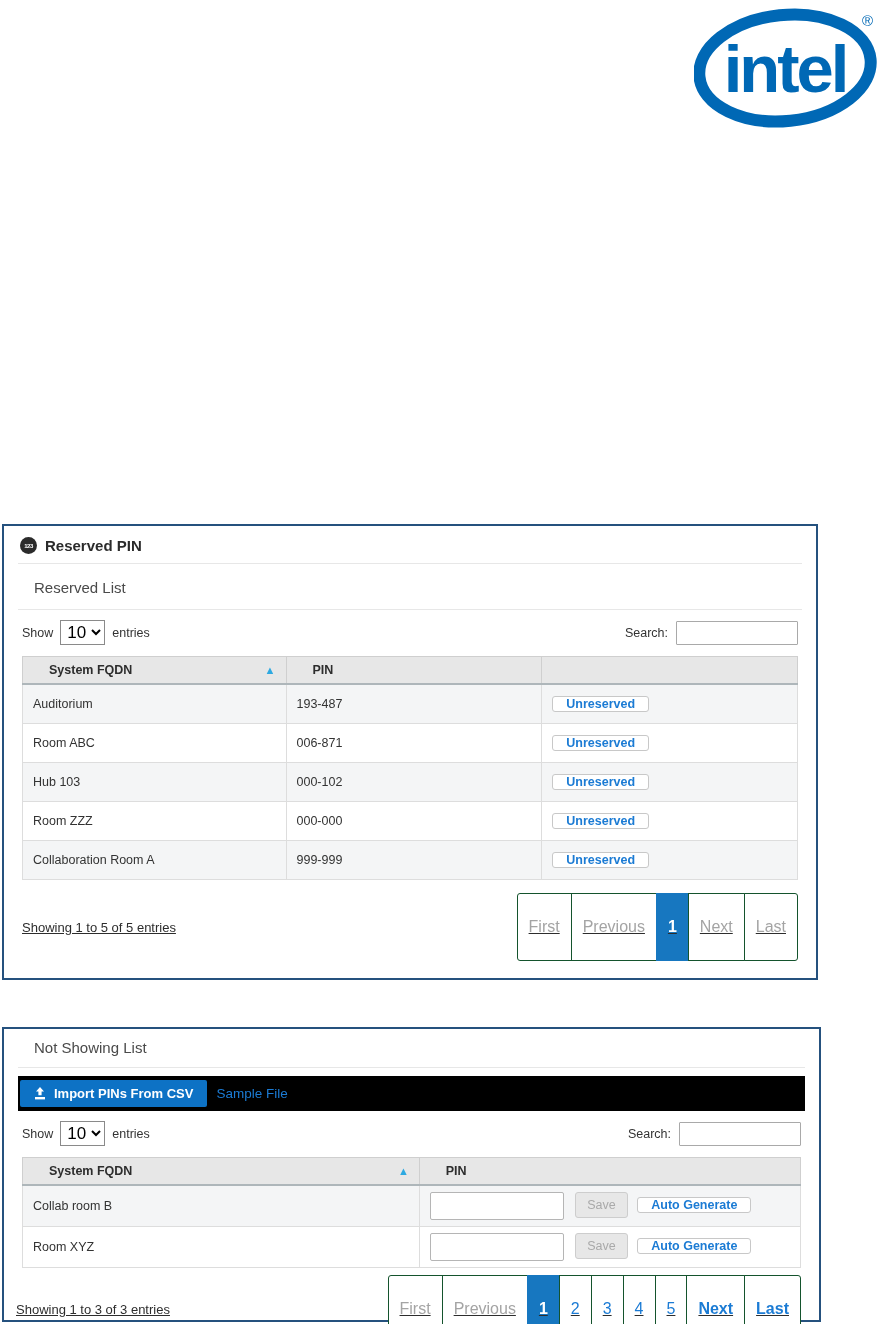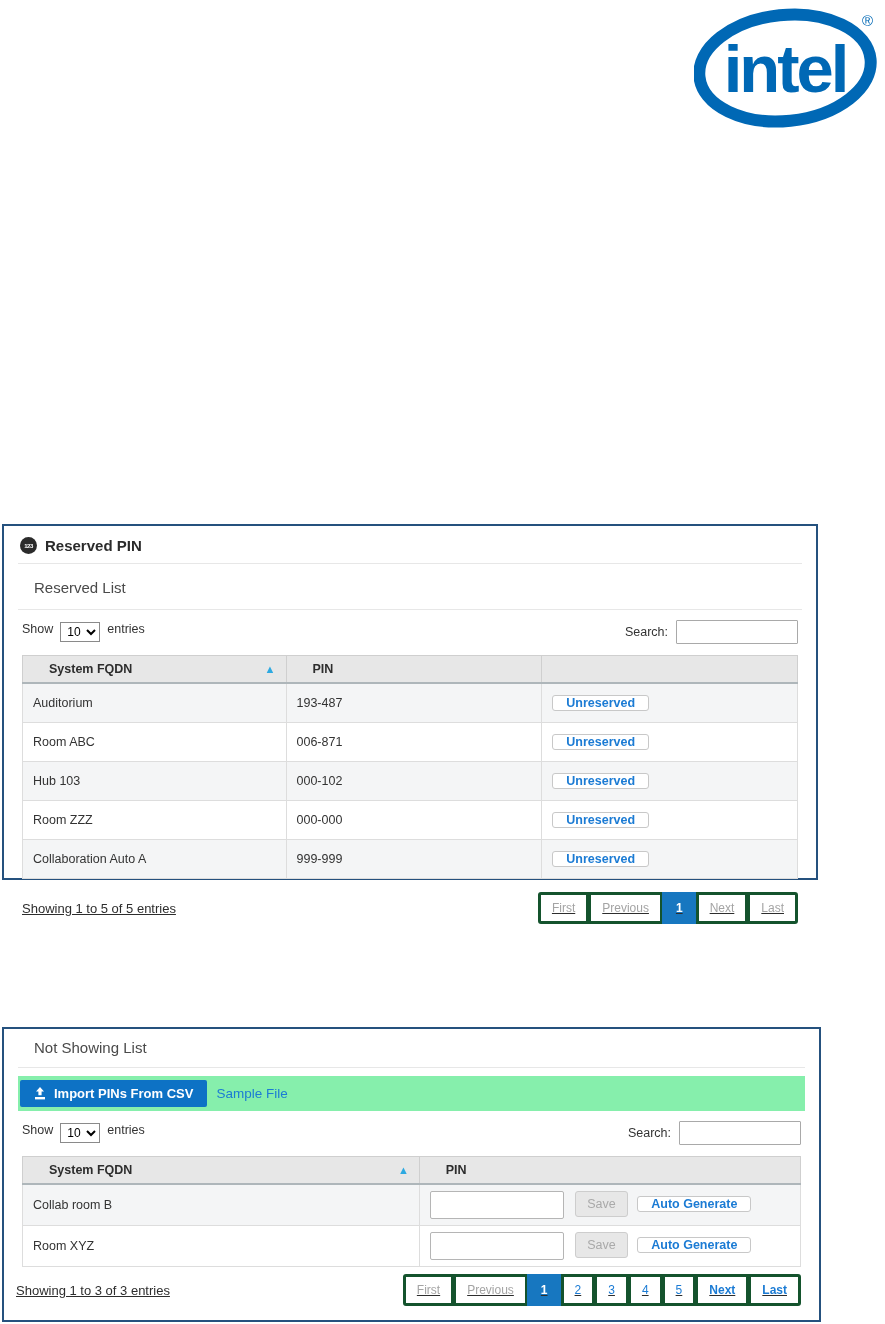--- a/index.html
+++ b/index.html
@@ -4,41 +4,41 @@
 <style>
   html,body{margin:0;padding:0;}
   body{
     width:885px;height:1324px;position:relative;background:#fff;
     font-family:"Liberation Sans", sans-serif;color:#333;overflow:hidden;
   }
   
   .logo-wrap{position:absolute;top:4px;left:694px;width:186px;height:128px;}
   
   .panel{position:absolute;left:2px;background:#fff;border:2px solid #25517e;box-sizing:border-box;}
-  #panel1{top:524px;width:816px;height:356px;}
+  #panel1{top:524px;width:816px;height:456px;}
   #panel2{top:1027px;width:819px;height:295px;}
   .panel-heading{display:flex;align-items:center;gap:8px;padding:11px 16px 9px;}
   .pin-icon{width:17px;height:17px;border-radius:50%;background:#2b2b2b;color:#fff;
     font-size:6px;font-weight:bold;display:flex;align-items:center;justify-content:center;
     letter-spacing:-0.5px;flex:0 0 auto;}
   .panel-title{font-size:15px;font-weight:700;color:#2b2b2b;}
   .hr{border:none;border-top:1px solid #e7e7e7;margin:0 14px;}
   .section-title{font-size:15px;color:#4a4a4a;padding:15px 16px 13px 30px;}
   .section-title.tight{padding:10px 16px 11px 30px;}
   
-  .toolbar{background:#86efac;margin:8px 14px 0;padding:2px;display:flex;align-items:center;height:31px;}
+  .toolbar{background:#000000;margin:8px 14px 0;padding:2px;display:flex;align-items:center;height:31px;}
   .btn-import{background:#0d72c5;color:#fff;border:none;font-size:13px;font-weight:bold;
     padding:0 14px;height:27px;display:flex;gap:8px;align-items:center;cursor:pointer;
     font-family:inherit;border-radius:2px;}
   .link{color:#1b7bd4;font-size:13.5px;margin-left:9px;text-decoration:none;cursor:pointer;}
   
   .controls{display:flex;justify-content:space-between;align-items:center;
     padding:10px 18px 8px;font-size:12.5px;color:#333;}
-  .show-group{display:flex;align-items:flex-start;}
-  .show-group select{margin:0 7px;font-size:12px;padding:1px 2px;border:1px solid #8a8a8a;
+  .show-group{display:flex;align-items:center;}
+  .show-group select{margin:0 7px;font-size:17px;padding:1px 2px;border:1px solid #8a8a8a;
     background:#fff;font-family:inherit;}
   .search-group{display:flex;align-items:center;}
   .search-group input{margin-left:8px;width:112px;height:22px;border:1px solid #a9a9a9;
     border-radius:1px;font-family:inherit;font-size:12.5px;padding:0 4px;}
   
   .data-table{border-collapse:collapse;margin:3px 18px 0;width:calc(100% - 36px);
     font-size:12.5px;table-layout:fixed;}
   .data-table th{background:#e7e7e7;text-align:left;font-weight:700;padding:6px 26px;
     border:1px solid #cfcfcf;border-bottom:2px solid #aeb6ba;position:relative;
     font-size:12.5px;color:#2d2d2d;}
@@ -51,21 +51,21 @@
     font-size:12.5px;font-weight:bold;padding:0 13px;cursor:pointer;font-family:inherit;}
   .btn-save{background:#e7e7e7;border:1px solid #cdcdcd;border-radius:3px;color:#a9a9a9;
     font-size:12.5px;padding:5px 11px;font-family:inherit;margin-right:6px;}
   .pin-input{width:128px;height:24px;border:1px solid #b5b5b5;border-radius:2px;
     margin-right:8px;vertical-align:middle;font-family:inherit;}
   
   .table-footer{display:flex;justify-content:space-between;align-items:center;
     padding:13px 18px 0;font-size:13px;color:#2d2d2d;text-decoration:underline;}
   #panel2 .table-footer{padding:7px 18px 0 12px;}
   .pagination{display:flex;}
-  .page-btn{border:3px solid #14532d;padding:6px 11px;font-size:12px;color:#1b7bd4;
+  .page-btn{border:1px solid #14532d;padding:24px 11px;font-size:16px;color:#1b7bd4;
     margin-left:-1px;background:#fff;cursor:pointer;white-space:nowrap;font-family:inherit;}
   .page-btn:first-child{border-radius:3px 0 0 3px;}
   .page-btn:last-child{border-radius:0 3px 3px 0;}
   .page-btn.disabled{color:#a4a4a4;cursor:default;}
   .page-btn.active{background:#1777c0;color:#fff;border-color:#1777c0;font-weight:bold;}
   .page-btn.strong{font-weight:bold;}
 </style>
 </head>
 <body>
 
@@ -135,21 +135,21 @@
         <td>Hub 103</td>
         <td>000-102</td>
         <td><button class="btn-outline">Unreserved</button></td>
       </tr>
       <tr class="even">
         <td>Room ZZZ</td>
         <td>000-000</td>
         <td><button class="btn-outline">Unreserved</button></td>
       </tr>
       <tr class="odd">
-        <td>Collaboration Auto A</td>
+        <td>Collaboration Room A</td>
         <td>999-999</td>
         <td><button class="btn-outline">Unreserved</button></td>
       </tr>
     </tbody>
   </table>
 
   <div class="table-footer">
     <span>Showing 1 to 5 of 5 entries</span>
     <div class="pagination">
       <span class="page-btn disabled">First</span>

